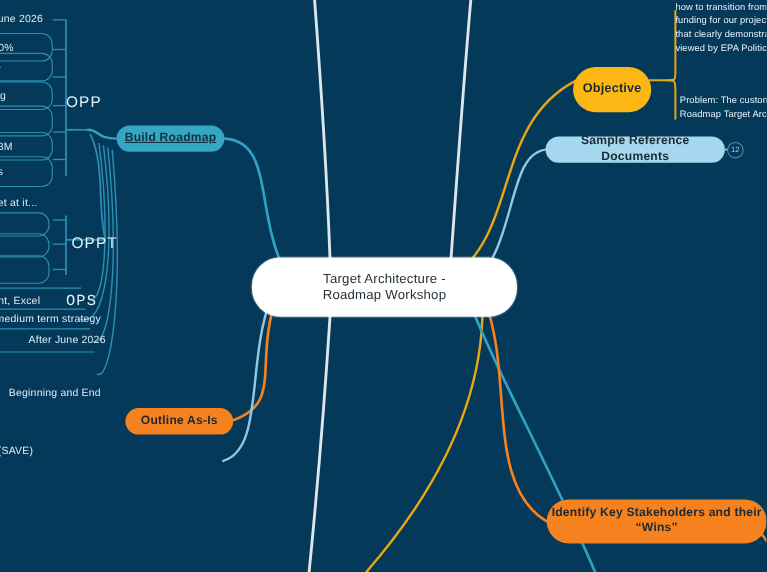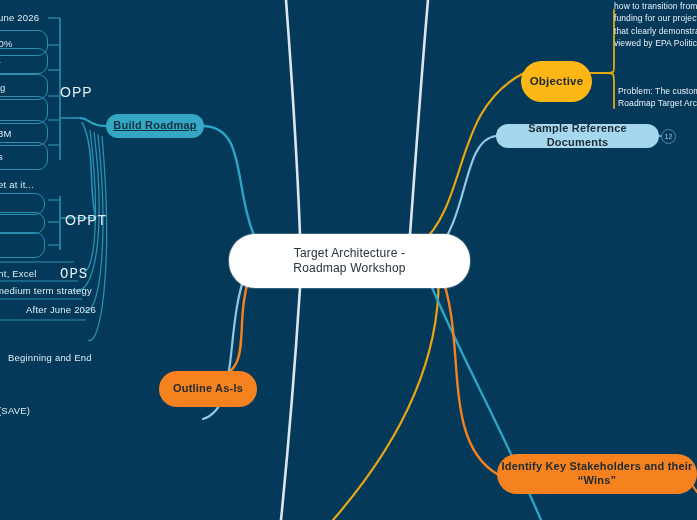--- a/index.html
+++ b/index.html
@@ -209,21 +209,21 @@
 Roadmap Target Arch</div>
 
   <div class="node lightblue" style="left:496px; top:124px; width:163px; height:24px;">Sample Reference Documents</div>
   <div class="collapse-badge" style="left:661px; top:129px;">12</div>
 
   <div class="node orange" style="left:497px; top:454px; width:200px; height:40px;">Identify Key Stakeholders and their
 “Wins”</div>
 
   <div class="node teal" style="left:106px; top:114px; width:98px; height:24px;text-decoration:underline;">Build Roadmap</div>
 
-  <div class="node orange" style="left:114px; top:371px; width:98px; height:36px;margin-left:45px;">Outline As-Is</div>
+  <div class="node orange" style="left:114px; top:371px; width:98px; height:24px;">Outline As-Is</div>
 
 
   <div class="branch-label" style="left:60px; top:84px;">OPP</div>
   <div class="branch-label" style="left:55px; top:212px;margin-left:10px;">OPPT</div>
   <div class="branch-label" style="left:60px; top:266px;font-family:Liberation Mono, monospace;">OPS</div>
 
   <div class="plainleaf" style="left:-2px; top:12px;">une 2026</div>
 
   <div class="leafbox" style="left:-34px; top:30px; width:82px; height:26px;">
     <span>26 - 50%</span>

